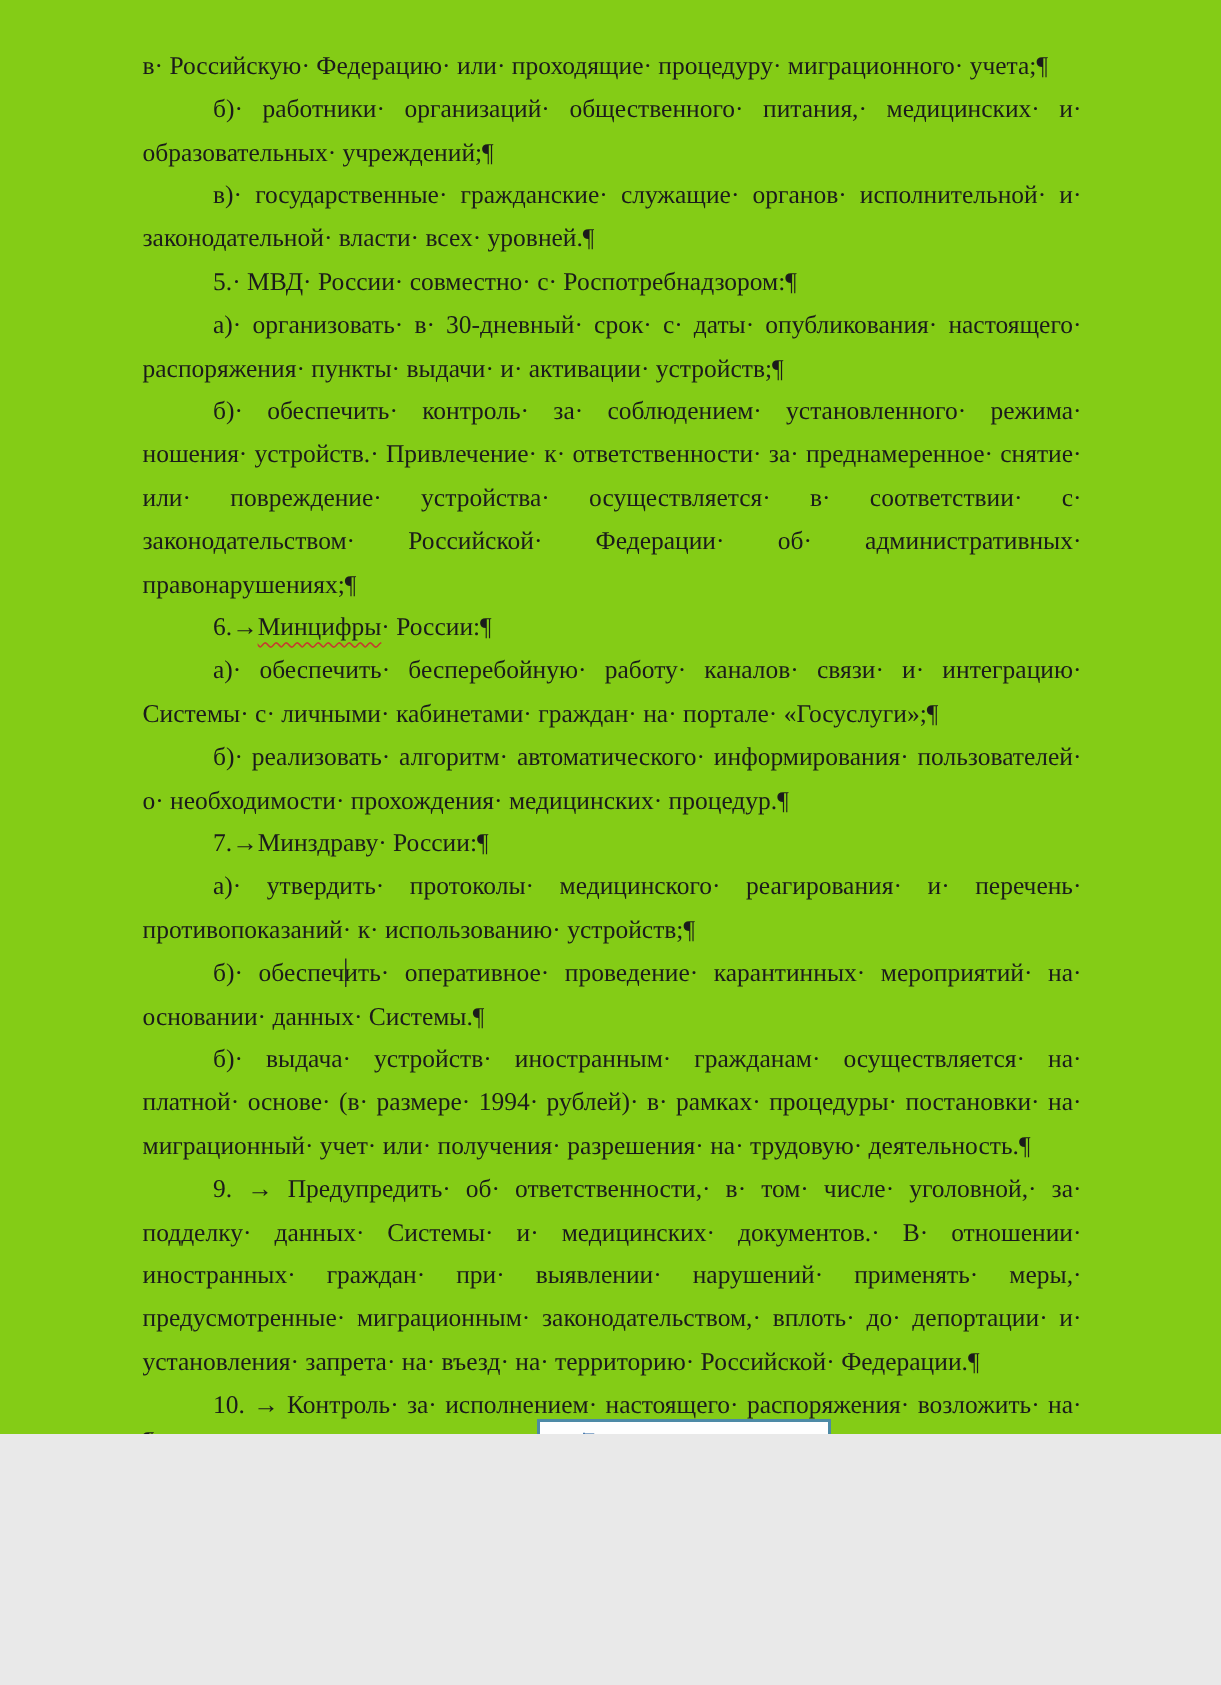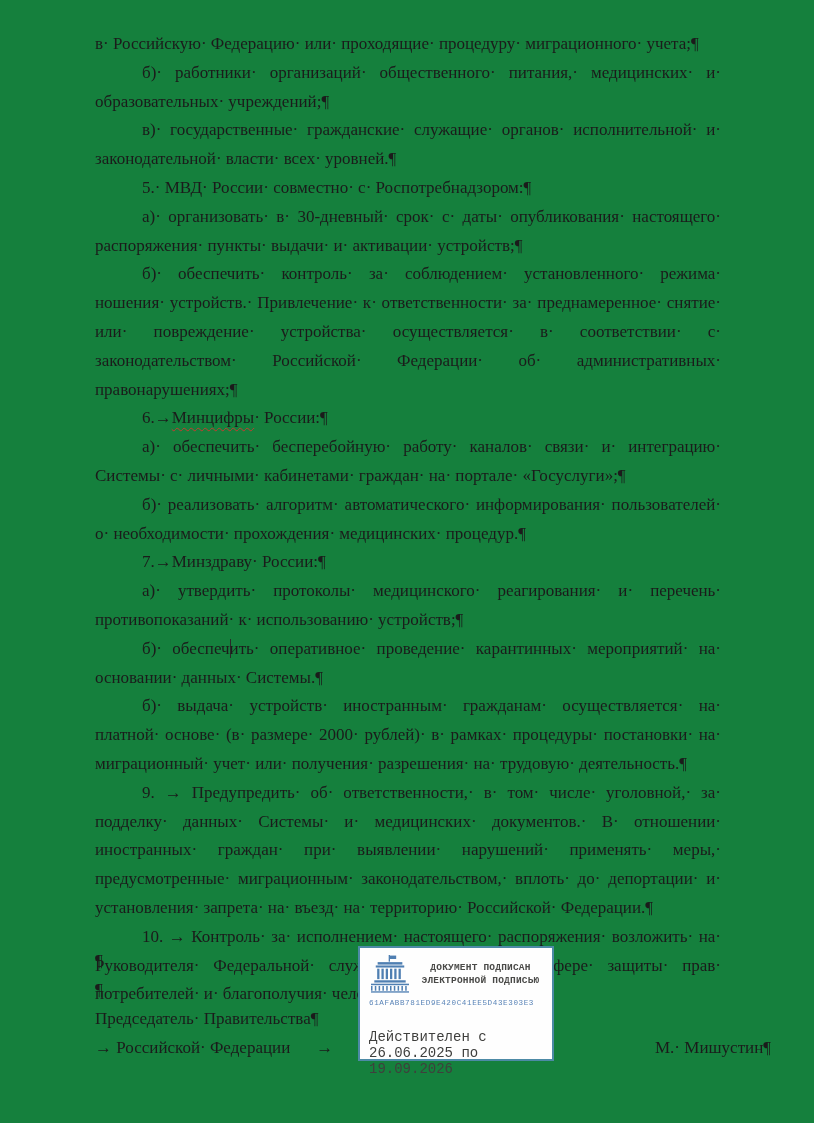--- a/index.html
+++ b/index.html
@@ -1,18 +1,18 @@
 <!DOCTYPE html>
 <html><head>
 <meta charset="utf-8">
 <style>
   html,body { margin:0; padding:0; background:#e9e9e9; }
   .page {
-    position:relative; width:814px; height:1123px; margin:0 auto;
-    background:#15803d; overflow:hidden;
+    position:relative; width:814px; height:956px; margin:0 auto;
+    background:#84cc16; overflow:hidden;
     font-family:"Liberation Serif", serif; color:#1b1b1b;
   }
   .body-text {
     position:absolute; left:95px; top:30px; width:626px;
     font-size:17px; line-height:28.8px; text-align:justify;
   }
   .para { margin:0; text-indent:47px; }
   .para.no-indent { text-indent:0; }
   .spell-error {
     text-decoration-line: underline;
@@ -68,21 +68,21 @@
     <p class="para">
       <span>6.→</span><span class="spell-error">Минцифры</span><span>· России:¶</span>
     </p>
     <p class="para">а)· обеспечить· бесперебойную· работу· каналов· связи· и· интеграцию· Системы· с· личными· кабинетами· граждан· на· портале· «Госуслуги»;¶</p>
     <p class="para">б)· реализовать· алгоритм· автоматического· информирования· пользователей· о· необходимости· прохождения· медицинских· процедур.¶</p>
     <p class="para">7.→Минздраву· России:¶</p>
     <p class="para">а)· утвердить· протоколы· медицинского· реагирования· и· перечень· противопоказаний· к· использованию· устройств;¶</p>
     <p class="para">
       <span>б)· обеспеч</span><span class="caret"></span><span>ить· оперативное· проведение· карантинных· мероприятий· на· основании· данных· Системы.¶</span>
     </p>
-    <p class="para">б)· выдача· устройств· иностранным· гражданам· осуществляется· на· платной· основе· (в· размере· 2000· рублей)· в· рамках· процедуры· постановки· на· миграционный· учет· или· получения· разрешения· на· трудовую· деятельность.¶</p>
+    <p class="para">б)· выдача· устройств· иностранным· гражданам· осуществляется· на· платной· основе· (в· размере· 1994· рублей)· в· рамках· процедуры· постановки· на· миграционный· учет· или· получения· разрешения· на· трудовую· деятельность.¶</p>
     <p class="para">9. → Предупредить· об· ответственности,· в· том· числе· уголовной,· за· подделку· данных· Системы· и· медицинских· документов.· В· отношении· иностранных· граждан· при· выявлении· нарушений· применять· меры,· предусмотренные· миграционным· законодательством,· вплоть· до· депортации· и· установления· запрета· на· въезд· на· территорию· Российской· Федерации.¶</p>
     <p class="para">
       <span>10. → Контроль· за· исполнением· настоящего· распоряжения· возложить· на· Руководителя· Федеральной· службы· по· надзору· в· сфере· защиты· прав· потребителей· и· благополучия· человека· (Роспотребнадзор).¶</span>
     </p>
   </div>
 
   <div class="sig-block">
     <div class="sig-left">
       <p>¶</p>
       <p>¶</p>

